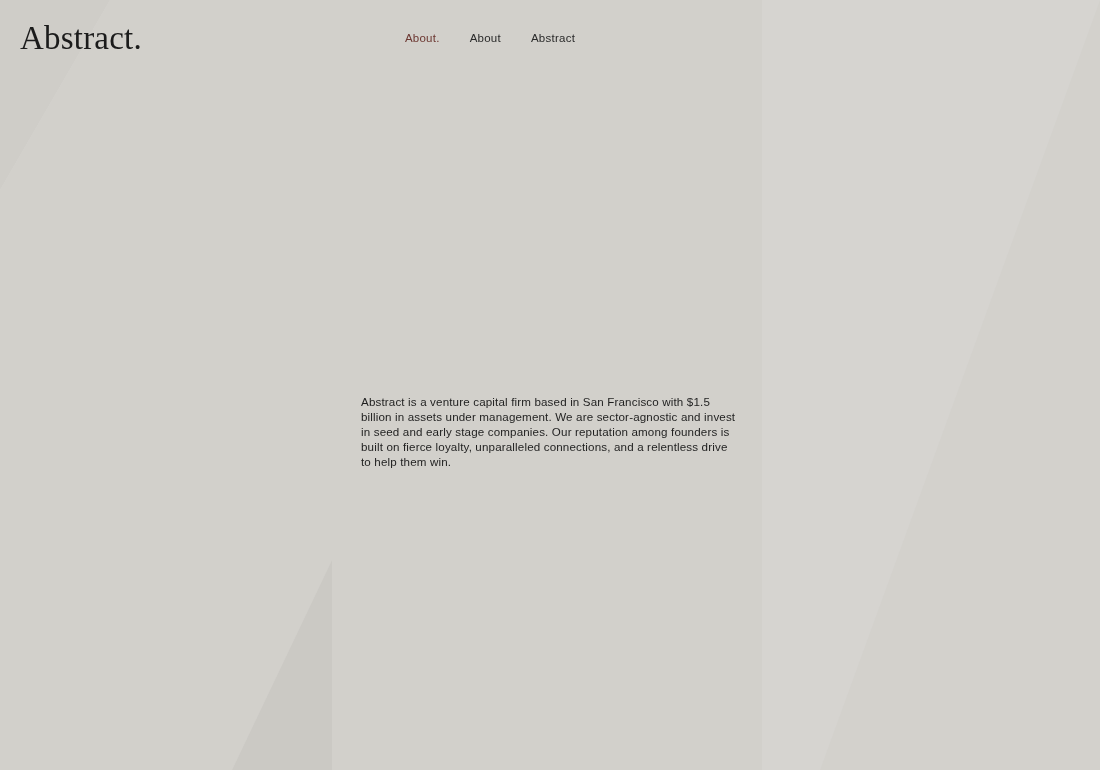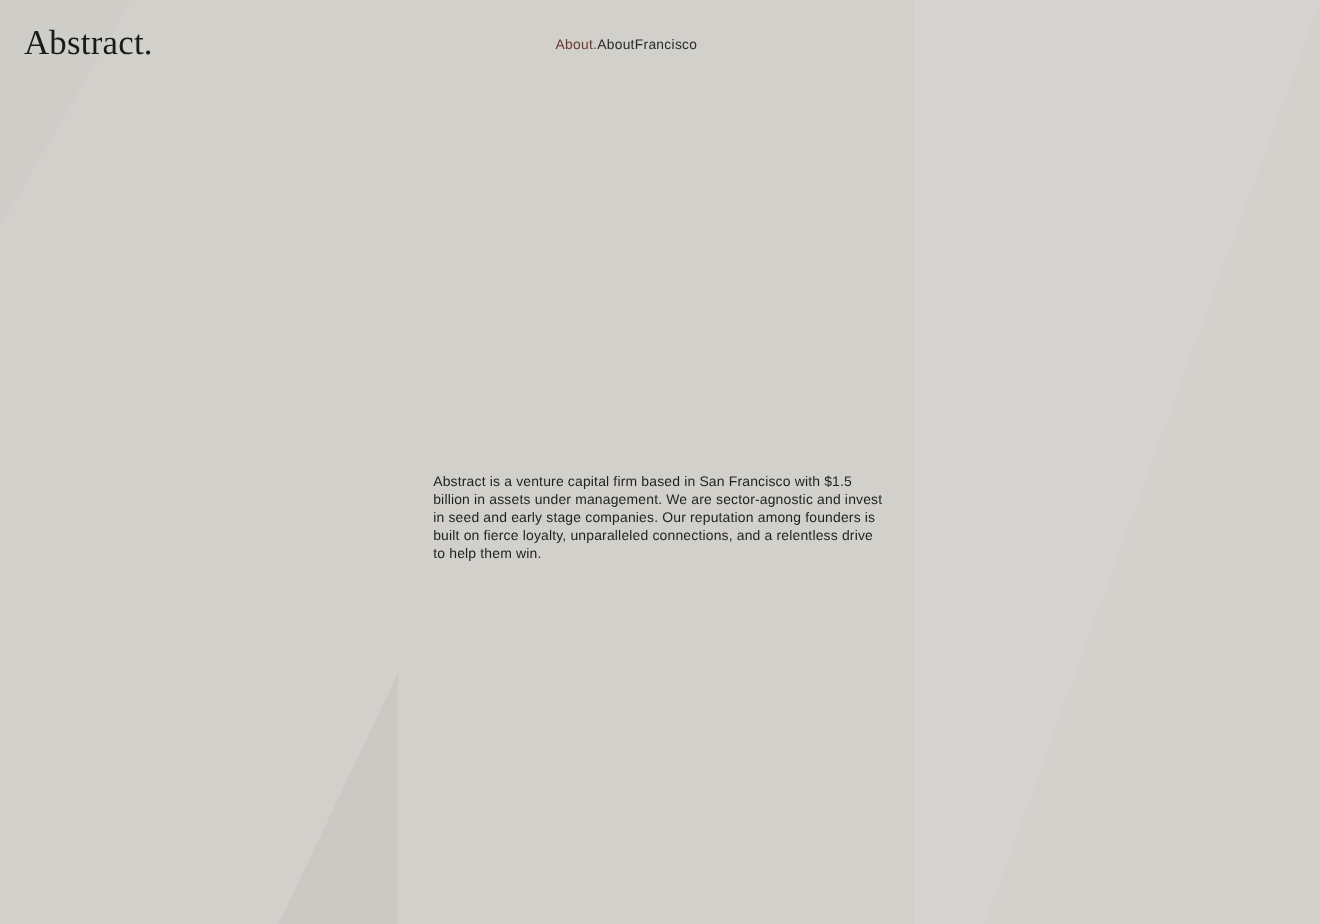--- a/index.html
+++ b/index.html
@@ -22,37 +22,37 @@
     width: 1100px;
     height: 770px;
   }
 
   
   #brand {
     position: absolute;
     left: 20px;
     top: 22px;
     font-family: "Liberation Serif", serif;
-    font-size: 29px;
+    font-size: 33px;
     letter-spacing: 0.2px;
     color: #1b1b1b;
     line-height: 1;
     z-index: 5;
   }
 
   
   #nav {
     position: absolute;
     top: 32px;
     left: 0;
     width: 980px;
     display: flex;
     justify-content: center;
+    gap: 30px;
     z-index: 5;
-    padding-left: 32px;
   }
   .nav-link {
     font-size: 11.5px;
     letter-spacing: 0.25px;
     color: #2a2a2a;
     text-decoration: none;
     cursor: pointer;
     white-space: nowrap;
   }
   .nav-link.active {
@@ -90,16 +90,16 @@
   <rect x="762" y="0" width="338" height="770" fill="#d6d4d0"></rect>
 
   <polygon points="1100,0 1100,770 820,770" fill="#d3d1cc"></polygon>
 </svg>
 
 <div id="brand">Abstract.</div>
 
 <nav id="nav">
   <a class="nav-link active" href="#">About.</a>
   <a class="nav-link" href="#">About</a>
-  <a class="nav-link" href="#">Francisco</a>
+  <a class="nav-link" href="#">Abstract</a>
 </nav>
 
 <p id="intro">Abstract is a venture capital firm based in San Francisco with $1.5 billion in assets under management. We are sector-agnostic and invest in seed and early stage companies. Our reputation among founders is built on fierce loyalty, unparalleled connections, and a relentless drive to help them win.</p>
 
 </body></html>

